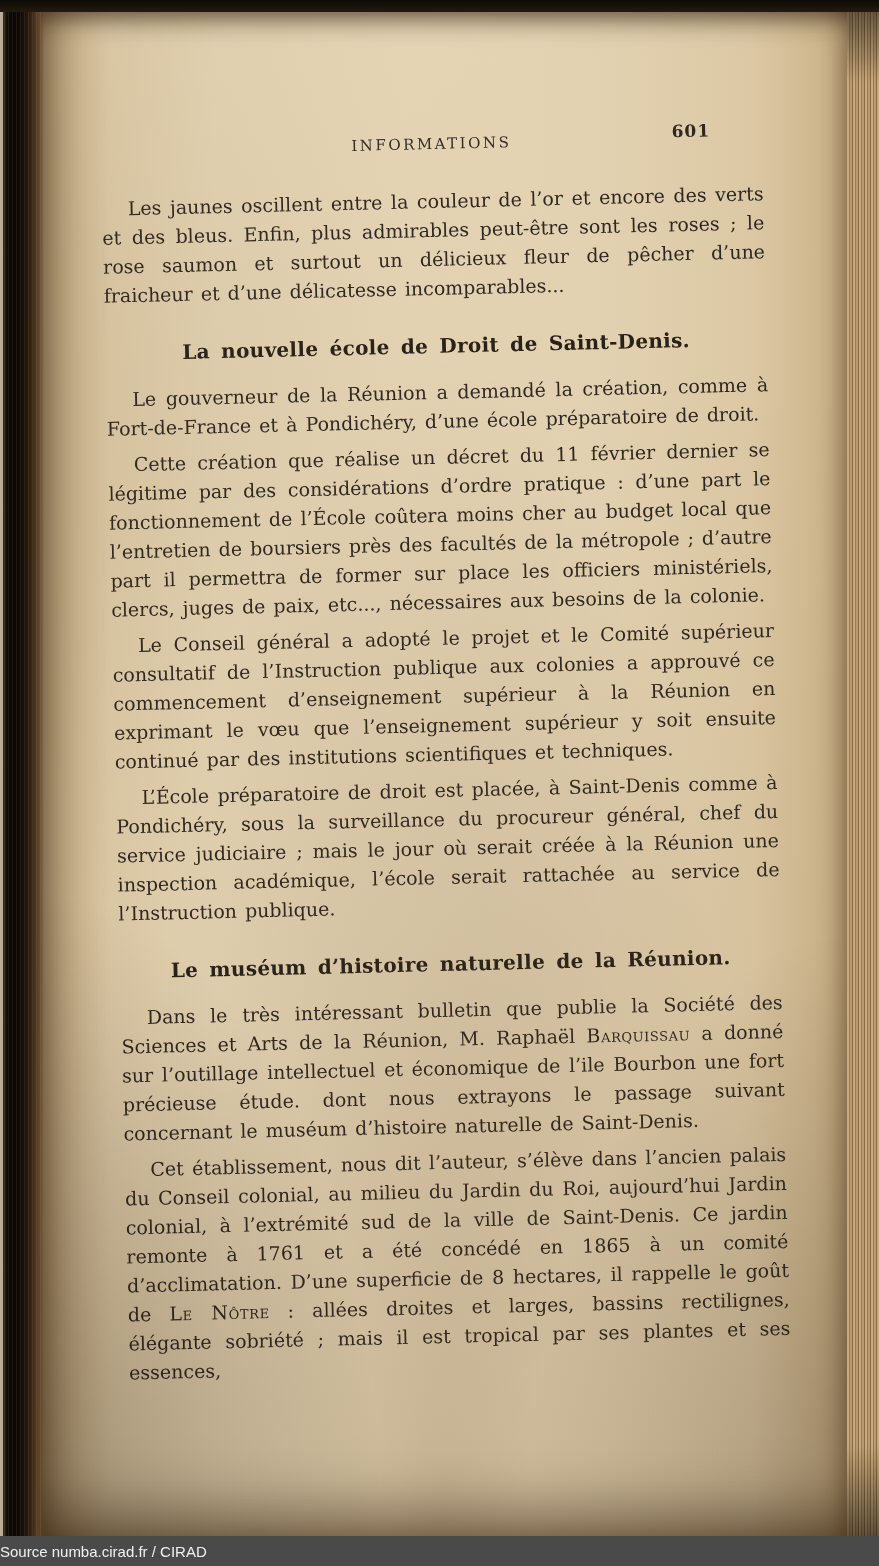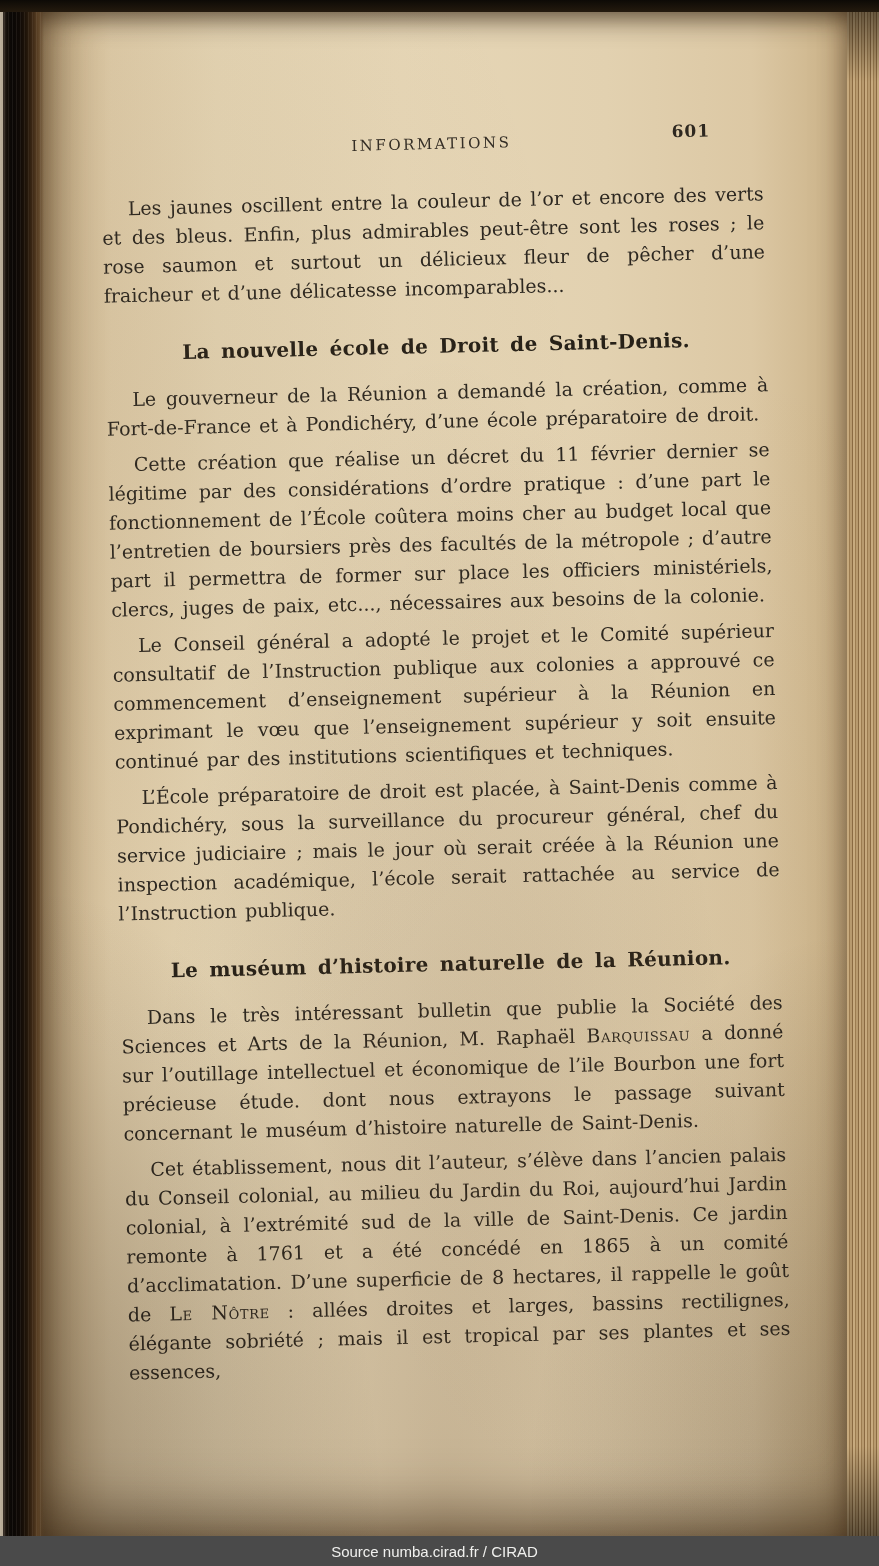--- a/index.html
+++ b/index.html
@@ -75,21 +75,21 @@
   .section-heading {
     text-align:center; font-weight:700; font-size:20px; color:#272118;
     margin:30px 0 19px; letter-spacing:.3px; word-spacing:4px; line-height:26px;
   }
   .sc { font-variant:small-caps; letter-spacing:.6px; }
   
   .footer-bar {
     position:absolute; left:0; right:0; bottom:0; height:30px; z-index:5;
     background:#4a4a4a; color:#f0f0ee;
     font-family:"Liberation Sans","DejaVu Sans",sans-serif; font-size:15px;
-    display:flex; align-items:center; justify-content:center;
+    display:flex; align-items:center; justify-content:flex-start;
     padding-right:10px; box-sizing:border-box;
   }
 </style>
 </head>
 <body>
 
 <div class="stage">
 
   <div class="page">
     <div class="content">

